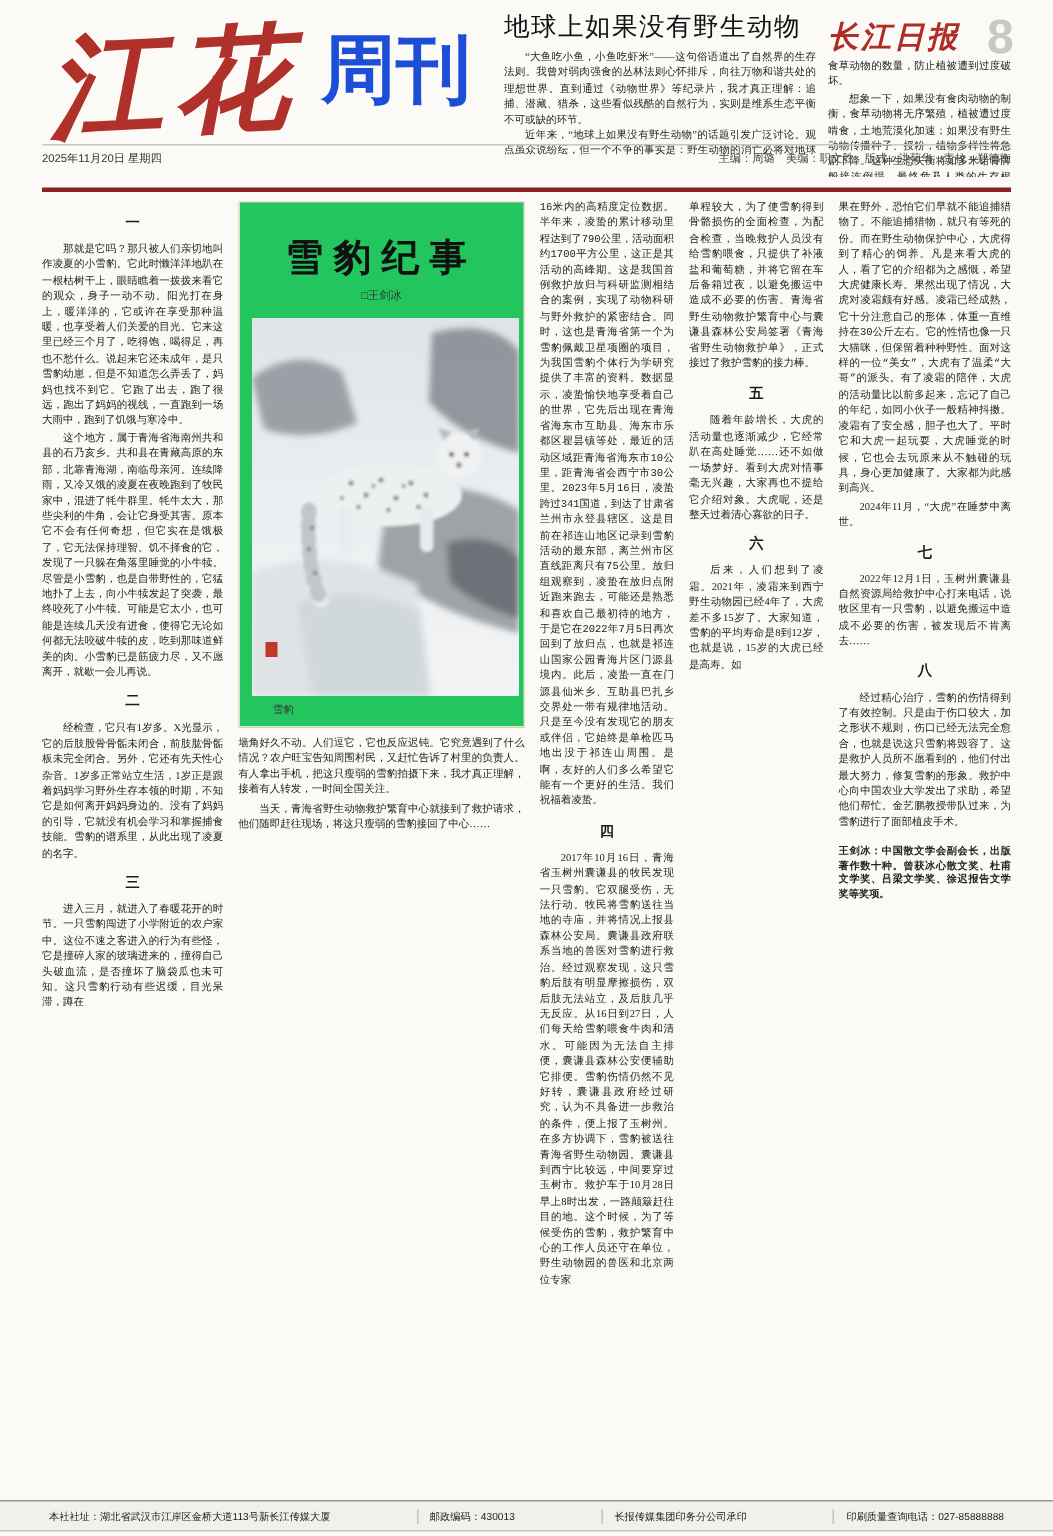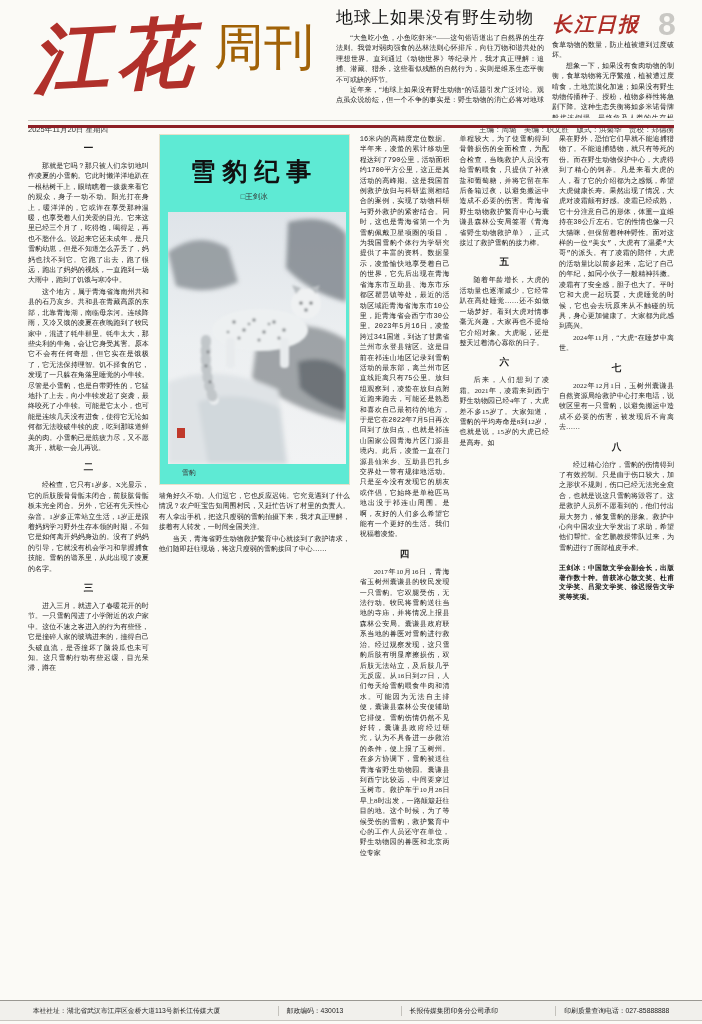--- a/index.html
+++ b/index.html
@@ -3,53 +3,53 @@
 <meta charset="utf-8">
 <style>
   html,body{margin:0;padding:0;background:#e9e7e2;}
   #page{position:relative;width:702px;height:1024px;background:#fbfaf6;margin:0 auto;
         font-family:"Liberation Serif", serif;color:#1c1c1c;overflow:hidden;}
   
   #header{position:absolute;left:28px;right:28px;top:0;height:108px;}
   #masthead{position:absolute;left:4px;top:6px;width:300px;height:100px;}
   #masthead .t1{font-size:76px;font-weight:bold;font-style:italic;color:#b0302a;
       letter-spacing:8px;line-height:100px;display:inline-block;transform:rotate(-3deg);}
-  #masthead .t2{font-size:50px;font-weight:normal;color:#a16207;display:inline-block;
+  #masthead .t2{font-size:50px;font-weight:bold;color:#1d4ed8;display:inline-block;
       vertical-align:18px;margin-left:14px;font-family:"Liberation Sans",sans-serif;}
   #hdr-right{position:absolute;left:308px;right:0;top:6px;bottom:0;display:flex;}
   #hdr-essay-left{width:238px;}
   #hdr-essay-right{width:122px;margin-left:8px;}
   #headline{font-family:"Liberation Sans",sans-serif;font-weight:400;font-size:17px;
       letter-spacing:1px;color:#111;margin:0 0 4px 0;}
   .essay{font-size:5.6px;line-height:7.1px;text-align:justify;overflow:hidden;}
   #hdr-essay-left .essay{height:72px;}
   #hdr-essay-right .essay{height:78px;}
   .essay p{margin:0;text-indent:2em;}
   .essay p.cont{text-indent:0;}
   #paperbrand{height:34px;text-align:right;white-space:nowrap;}
   #paper-name{font-size:20px;font-weight:bold;font-style:italic;color:#ae2d26;letter-spacing:2px;}
   #page-num{font-size:32px;font-weight:bold;color:#c9c8c4;font-family:"Liberation Sans",sans-serif;
       margin-left:14px;vertical-align:-4px;display:inline-block;}
   
-  #daterow{position:absolute;left:28px;right:28px;top:120px;height:17px;
+  #daterow{position:absolute;left:28px;right:28px;top:96px;height:17px;
       border-top:1px solid #c8c6c0;display:flex;align-items:center;
       font-size:7.5px;color:#333;font-family:"Liberation Sans",sans-serif;}
   #daterow .date{flex:0 0 auto;}
   #daterow .editors{margin-left:auto;color:#444;}
   #redrule{position:absolute;left:28px;right:28px;top:125px;height:3px;background:#8e2026;}
   
   #main{position:absolute;left:28px;right:28px;top:134px;height:860px;display:flex;gap:10px;}
   .col{overflow:hidden;height:860px;}
   #col1{width:124px;}#col2{width:196px;}#col3{width:92px;}#col4{width:92px;}#col5{width:118px;}
   .para{font-size:7px;line-height:10.4px;text-align:justify;margin:0 0 1px 0;text-indent:2em;}
   .para.cont{text-indent:0;font-family:Liberation Mono, monospace;}
   .sec-marker{font-weight:bold;font-size:9.5px;text-align:center;margin:8px 0 6px 0;}
   .bio{font-size:6.8px;line-height:9.6px;font-weight:bold;text-align:justify;margin:10px 0 0 0;color:#222;}
   
-  #article-block{background:#5eead4;border:1px solid #e7e0c9;padding:6px 8px 4px 8px;margin-bottom:6px;}
+  #article-block{background:#22c55e;border:1px solid #e7e0c9;padding:6px 8px 4px 8px;margin-bottom:6px;}
   #article-title{font-family:"Liberation Sans",sans-serif;font-weight:900;font-size:25px;
       letter-spacing:7px;text-align:center;margin:14px 0 4px 0;color:#111;}
   #article-byline{font-size:7.5px;text-align:center;color:#333;margin-bottom:10px;}
   #painting{position:relative;width:178px;height:252px;margin:0 auto;}
   #painting svg{display:block;width:178px;height:252px;}
   #caption-row{font-size:7px;color:#3a3a3a;padding:4px 2px 2px 14px;}
   
   #footer{position:absolute;left:0;right:0;bottom:3px;height:19px;background:#f1f0ec;
       border-top:1px solid #9a9892;border-bottom:1px solid #c8c6c0;display:flex;
       align-items:center;justify-content:space-around;font-size:6.8px;color:#222;

